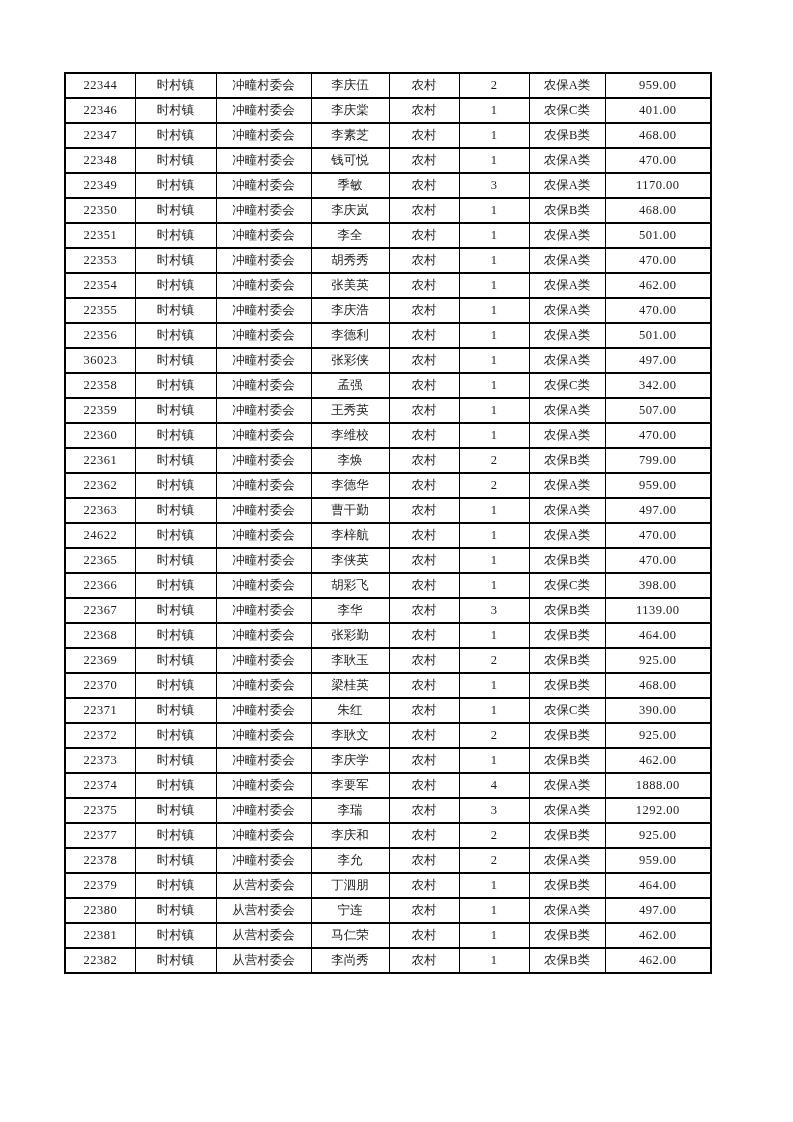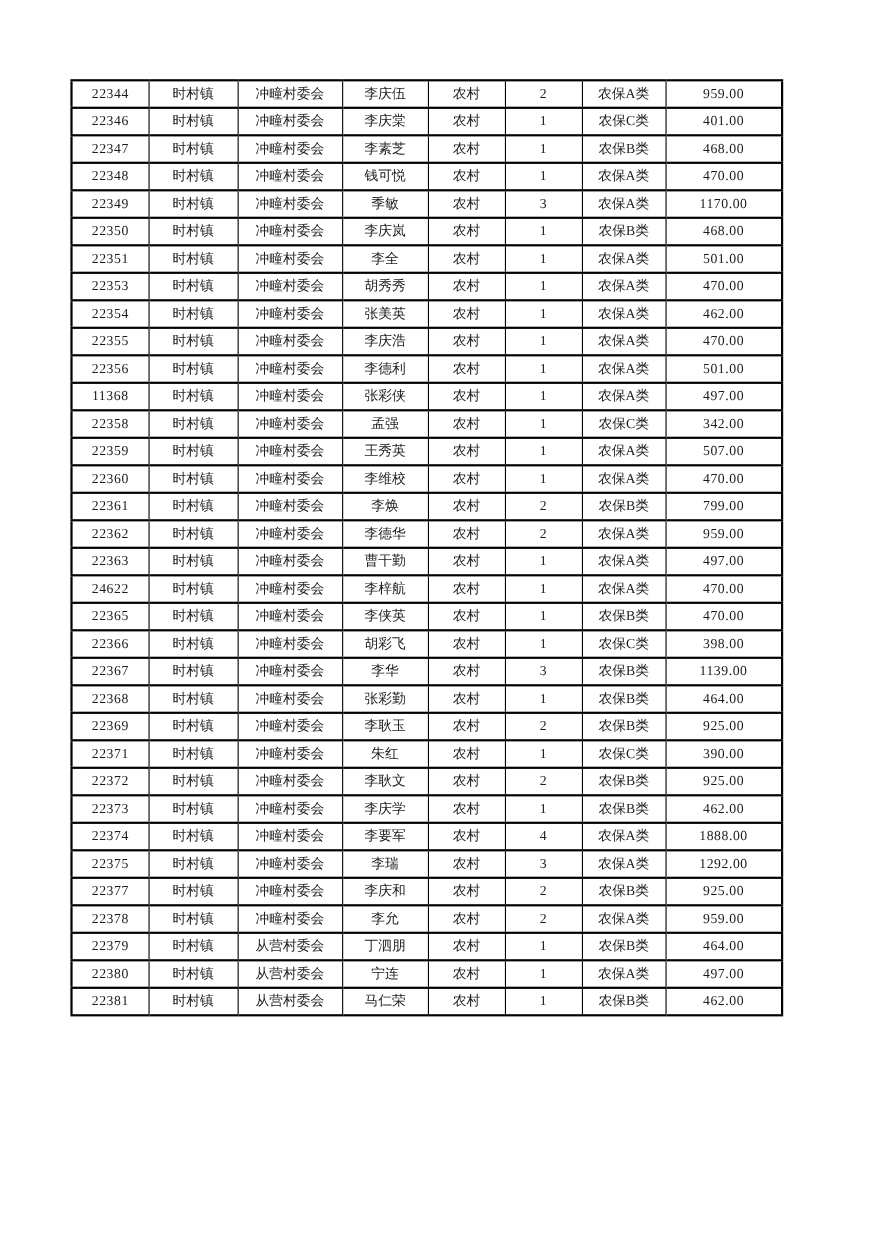--- a/index.html
+++ b/index.html
@@ -171,21 +171,21 @@
           <td class="col-serial">22356</td>
           <td class="col-town">时村镇</td>
           <td class="col-village">冲疃村委会</td>
           <td class="col-name">李德利</td>
           <td class="col-residence">农村</td>
           <td class="col-count">1</td>
           <td class="col-category">农保A类</td>
           <td class="col-amount">501.00</td>
         </tr>
         <tr>
-          <td class="col-serial">11368</td>
+          <td class="col-serial">36023</td>
           <td class="col-town">时村镇</td>
           <td class="col-village">冲疃村委会</td>
           <td class="col-name">张彩侠</td>
           <td class="col-residence">农村</td>
           <td class="col-count">1</td>
           <td class="col-category">农保A类</td>
           <td class="col-amount">497.00</td>
         </tr>
         <tr>
           <td class="col-serial">22358</td>
@@ -301,20 +301,30 @@
           <td class="col-serial">22369</td>
           <td class="col-town">时村镇</td>
           <td class="col-village">冲疃村委会</td>
           <td class="col-name">李耿玉</td>
           <td class="col-residence">农村</td>
           <td class="col-count">2</td>
           <td class="col-category">农保B类</td>
           <td class="col-amount">925.00</td>
         </tr>
         <tr>
+          <td class="col-serial">22370</td>
+          <td class="col-town">时村镇</td>
+          <td class="col-village">冲疃村委会</td>
+          <td class="col-name">梁桂英</td>
+          <td class="col-residence">农村</td>
+          <td class="col-count">1</td>
+          <td class="col-category">农保B类</td>
+          <td class="col-amount">468.00</td>
+        </tr>
+        <tr>
           <td class="col-serial">22371</td>
           <td class="col-town">时村镇</td>
           <td class="col-village">冲疃村委会</td>
           <td class="col-name">朱红</td>
           <td class="col-residence">农村</td>
           <td class="col-count">1</td>
           <td class="col-category">农保C类</td>
           <td class="col-amount">390.00</td>
         </tr>
         <tr>
@@ -395,20 +405,30 @@
           <td class="col-residence">农村</td>
           <td class="col-count">1</td>
           <td class="col-category">农保A类</td>
           <td class="col-amount">497.00</td>
         </tr>
         <tr>
           <td class="col-serial">22381</td>
           <td class="col-town">时村镇</td>
           <td class="col-village">从营村委会</td>
           <td class="col-name">马仁荣</td>
+          <td class="col-residence">农村</td>
+          <td class="col-count">1</td>
+          <td class="col-category">农保B类</td>
+          <td class="col-amount">462.00</td>
+        </tr>
+        <tr>
+          <td class="col-serial">22382</td>
+          <td class="col-town">时村镇</td>
+          <td class="col-village">从营村委会</td>
+          <td class="col-name">李尚秀</td>
           <td class="col-residence">农村</td>
           <td class="col-count">1</td>
           <td class="col-category">农保B类</td>
           <td class="col-amount">462.00</td>
         </tr>
       </tbody>
   </table>
 </div>
 
 </body></html>

